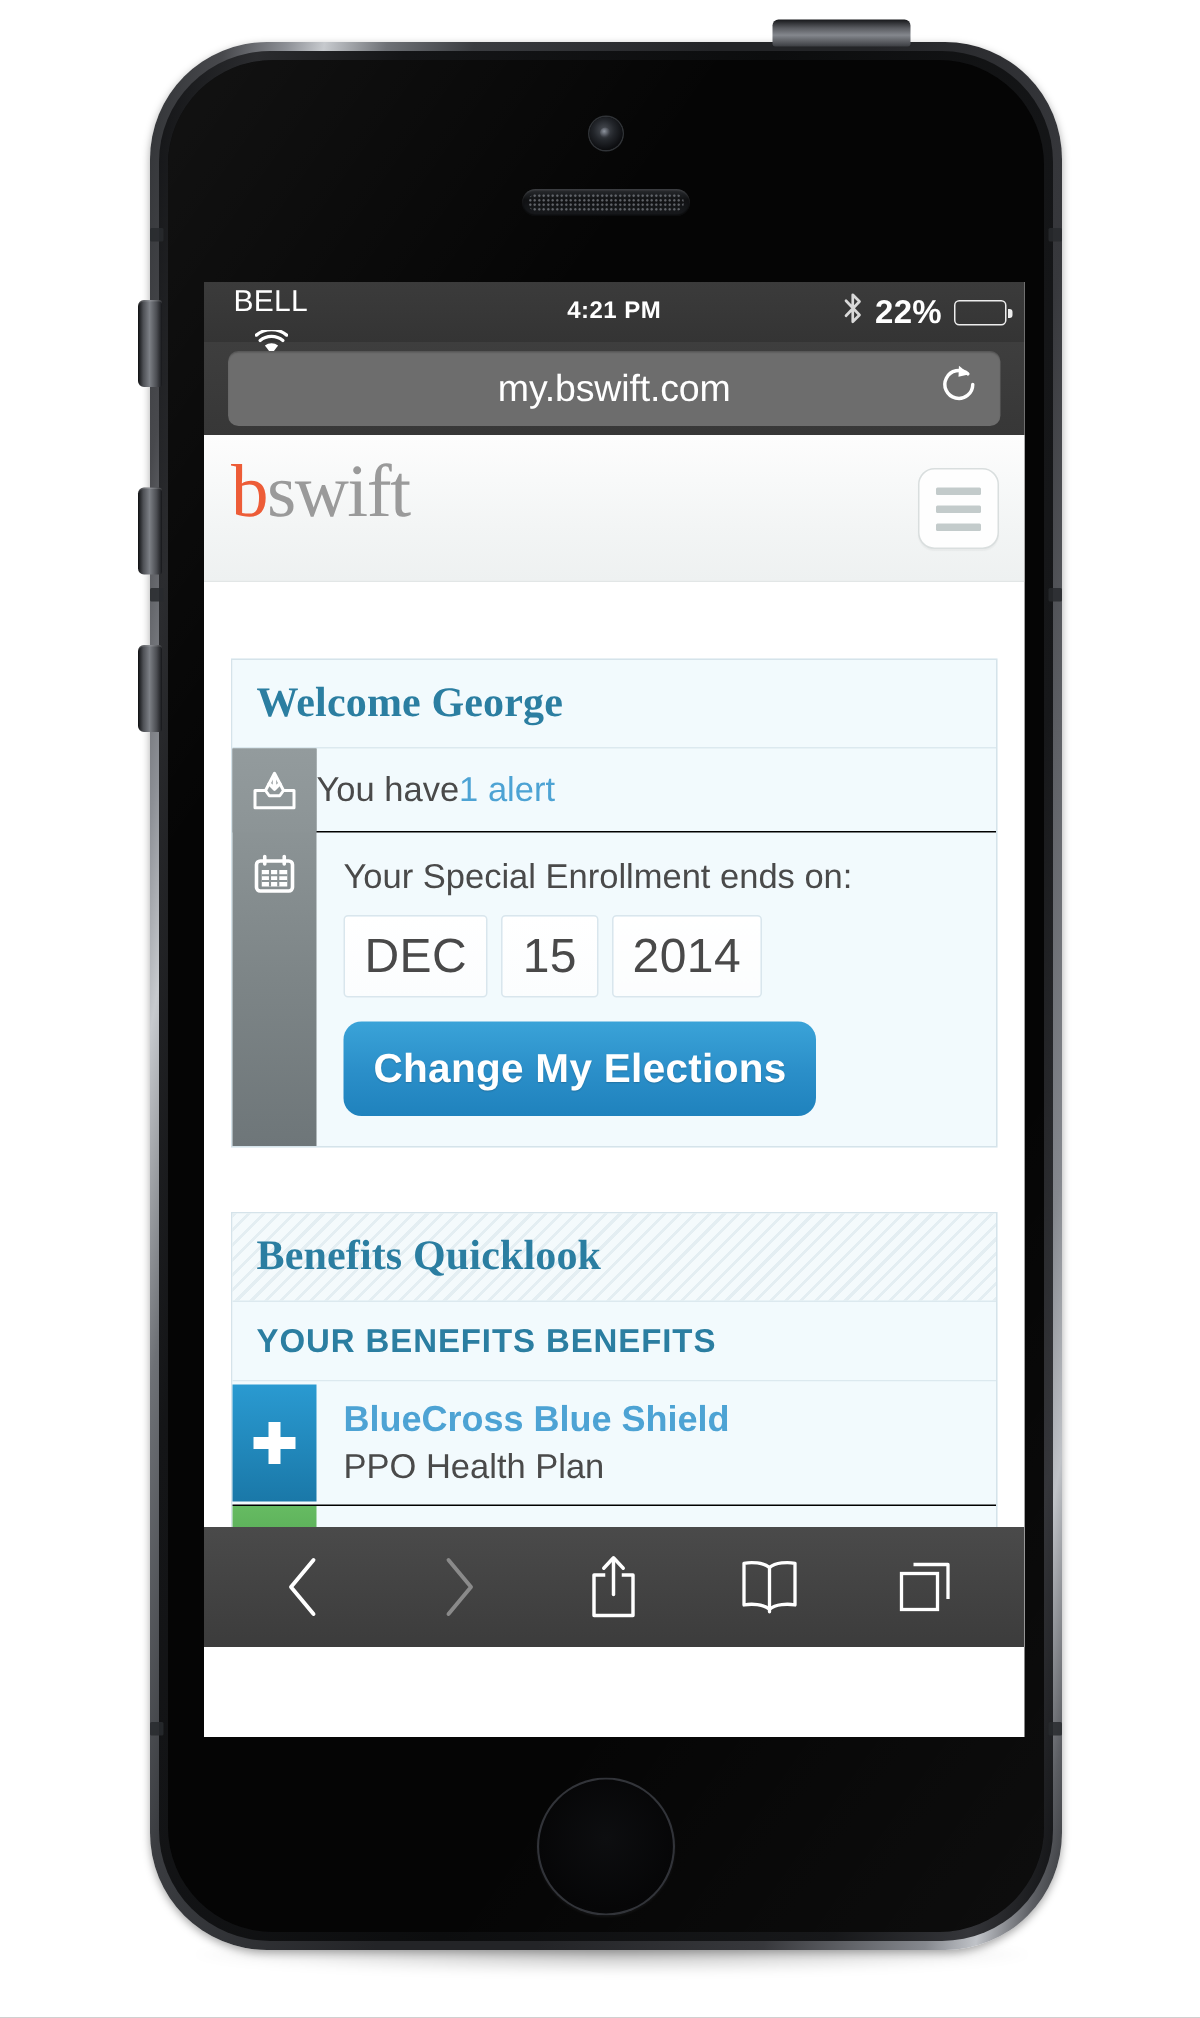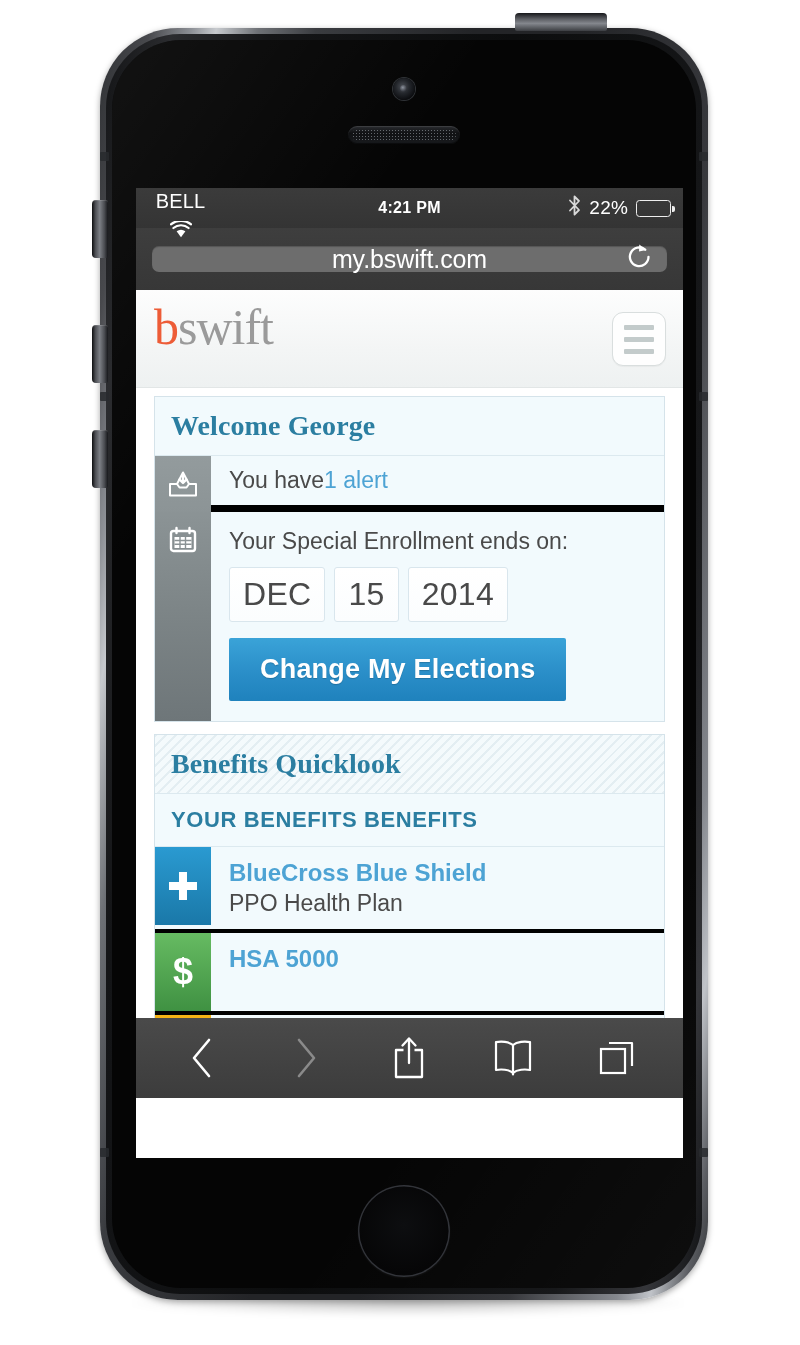--- a/index.html
+++ b/index.html
@@ -124,39 +124,39 @@
   .dots { display: flex; gap: 4px; align-items: center; }
   .dot { width: 9px; height: 9px; border-radius: 50%; }
   .dot.on  { background: #fff; }
   .dot.off { background: transparent; border: 1.3px solid #e6e6e6; width:9px; height:9px; }
   .carrier { font-size: 20px; font-weight: 400; }
   .sb-center {
     position: absolute; left: 0; right: 0; text-align: center;
     font-size: 16px; font-weight: 700; letter-spacing: 0.3px;
   }
   .sb-right { position: absolute; right: 12px; display: flex; align-items: center; gap: 8px; }
-  .batt-pct { font-size: 19px; font-weight: 400; }
+  .batt-pct { font-size: 22px; font-weight: 700; }
   .batt {
     width: 35px; height: 17px; border: 1.6px solid #ededed; border-radius: 3.5px;
     position: relative; padding: 2px;
   }
   .batt-fill { height: 100%; width: 24%; background: #fff; border-radius: 1px; }
   .batt::after {
     content:""; position:absolute; right:-5px; top:5px; width:3px; height:6px;
     background:#ededed; border-radius: 0 2px 2px 0;
   }
 
   
   .urlbar-wrap {
     height: 62px; background: linear-gradient(180deg,#3e3e3e 0%, #373737 100%);
     display: flex; align-items: center; justify-content: center;
     padding: 0 16px;
   }
   .urlbar {
-    width: 100%; height: 26px; border-radius: 7px;
+    width: 100%; height: 50px; border-radius: 7px;
     background: #6d6d6d;
     display: flex; align-items: center; justify-content: center;
     position: relative;
     box-shadow: inset 0 1px 1px rgba(0,0,0,0.22);
   }
   .url-text { color: #fff; font-size: 25px; letter-spacing: -0.1px; }
   .reload { position: absolute; right: 14px; top: 50%; transform: translateY(-50%); }
 
   
   .page { background: #ffffff; height: 808px; position: relative; overflow: hidden; }
@@ -181,20 +181,21 @@
     box-shadow: 0 1px 1px rgba(0,0,0,0.04);
   }
   .menu-bar { width: 30px; height: 5px; background: #c3cbcb; border-radius: 1px; }
 
   .body-pad { padding: 8px 18px 0 18px; }
 
   .card {
     border: 1px solid #d5e3ea;
     background: #f2fafd;
     margin-bottom: 12px;
+    margin-top: 43px;
   }
   .card-title {
     padding: 13px 16px;
     color: #2b7ea1; font-size: 28px; font-weight: 700;
     font-family: "Liberation Serif", serif;
     background: #f2fafd;
     border-bottom: 1px solid #dce9ef;
     letter-spacing: 0.1px;
   }
   .card-title.striped {
@@ -210,54 +211,54 @@
     background: linear-gradient(180deg,#8e9698 0%, #8b9395 22%, #7d8587 58%, #6e7679 100%);
     display: flex; flex-direction: column;
   }
   .icon-cell { height: 56px; display: flex; align-items: center; justify-content: center; }
   .icon-cell.first { background: linear-gradient(180deg,#939b9d 0%, #8c9496 100%); }
   .icon-col .filler { flex: 1; }
   .rowtext-col { flex: 1; }
 
   .alert-row {
     height: 56px; display: flex; align-items: center;
-    padding-left: 18px; border-bottom: 7px solid #000000;
+    border-bottom: 1px solid #000000;
     font-size: 23px; color: #4a4a4a;
   }
   .alert-row a { color: #4da3d4; text-decoration: none; }
 
   .enroll-block { padding: 16px 18px 20px 18px; }
   .enroll-label { font-size: 23px; color: #4a4a4a; font-weight: 500; margin-bottom: 12px; }
   .date-boxes { display: flex; gap: 9px; margin-bottom: 16px; text-align: center; }
   .date-box {
     border: 1px solid #d9e6ed; border-radius: 3px;
     background: linear-gradient(180deg,#ffffff 0%, #fbfdfe 100%);
     padding: 8px 13px;
     font-size: 32px; font-weight: 500; color: #494949;
     letter-spacing: 0.3px;
   }
   .cta {
     display: inline-block;
     background: linear-gradient(180deg,#3aa3d8 0%, #2b8fc9 52%, #1f82bd 100%);
     color: #fff; font-size: 27px; font-weight: 700;
-    padding: 16px 31px; border-radius: 2px;
+    padding: 16px 20px; border-radius: 12px;
     border: none; letter-spacing: 0.2px;
     text-shadow: 0 1px 1px rgba(0,0,0,0.18);
   }
 
   .subhead {
     padding: 13px 16px;
     color: #2b7ea1; font-size: 22px; font-weight: 600;
     letter-spacing: 0.6px;
     border-bottom: 1px solid #dce9ef;
     background: #f2fafd;
   }
   .benefit-row {
-    display: flex; align-items: flex-start;
-    border-bottom: 4px solid #000000;
+    display: flex; align-items: center;
+    border-bottom: 1px solid #000000;
     background: #f2fafd;
   }
   .benefit-icon {
     width: 56px; flex: 0 0 56px; min-height: 78px;
     display: flex; align-items: center; justify-content: center;
   }
   .bi-blue   { background: linear-gradient(180deg,#2a9ad1 0%, #1a78a8 100%); }
   .bi-green  { background: linear-gradient(180deg,#66bb62 0%, #3f9142 100%); }
   .bi-orange { background: linear-gradient(180deg,#f5b316 0%, #e89c00 100%); }
   .benefit-text { padding: 12px 0 12px 18px; }

